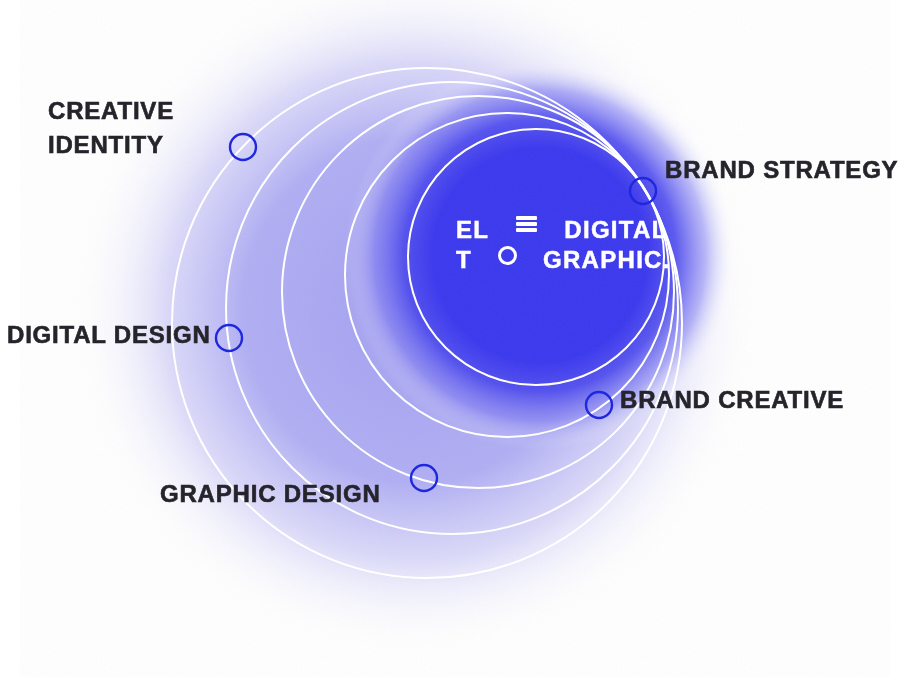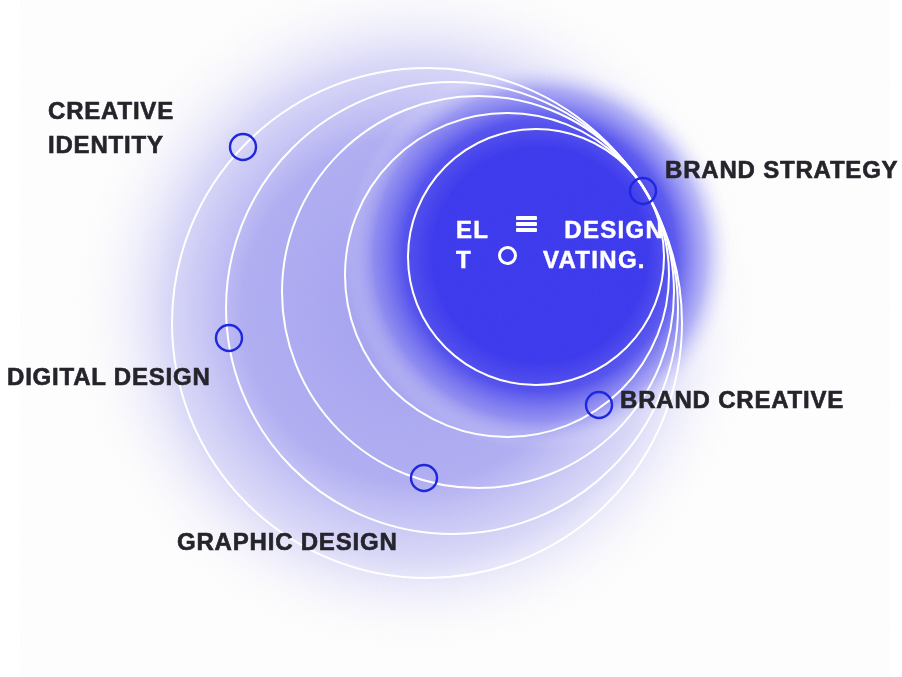--- a/index.html
+++ b/index.html
@@ -19,23 +19,23 @@
     font-size:24px;
     font-weight:700;
     letter-spacing:0.8px;
     white-space:nowrap;
     -webkit-text-stroke:0.6px currentColor;
     line-height:24px;
   }
   .label.multiline{line-height:33.5px;}
   #label-creative{left:48px;top:94px;}
   #label-strategy{left:665px;top:158px;}
-  #label-digital{left:7px;top:323px;margin-top:42px;}
+  #label-digital{left:7px;top:323px;}
   #label-identity{left:620px;top:388px;}
-  #label-graphic{left:177px;top:482px;margin-top:48px;}
+  #label-graphic{left:160px;top:482px;}
 
   
   .logo{
     position:absolute;
     left:456px;top:216px;
     color:#ffffff;
     font-size:24px;
     font-weight:700;
     letter-spacing:1.3px;
     -webkit-text-stroke:0.5px currentColor;
@@ -112,26 +112,26 @@
   </svg>
 
   <div class="logo">
     <div class="line">
       <span>EL</span>
       <span class="glyph-bars">
           <i></i>
           <i></i>
           <i></i>
         </span>
-      <span>DESIGN</span>
+      <span>DIGITAL</span>
     </div>
     <div class="line">
       <span>T</span>
       <span class="glyph-ring"></span>
-      <span>VATING.</span>
+      <span>GRAPHIC.</span>
     </div>
   </div>
 
   <div class="label multiline" id="label-creative">
     <div>CREATIVE</div>
     <div>IDENTITY</div>
   </div>
 
   <div class="label" id="label-strategy">
     <div>BRAND STRATEGY</div>

